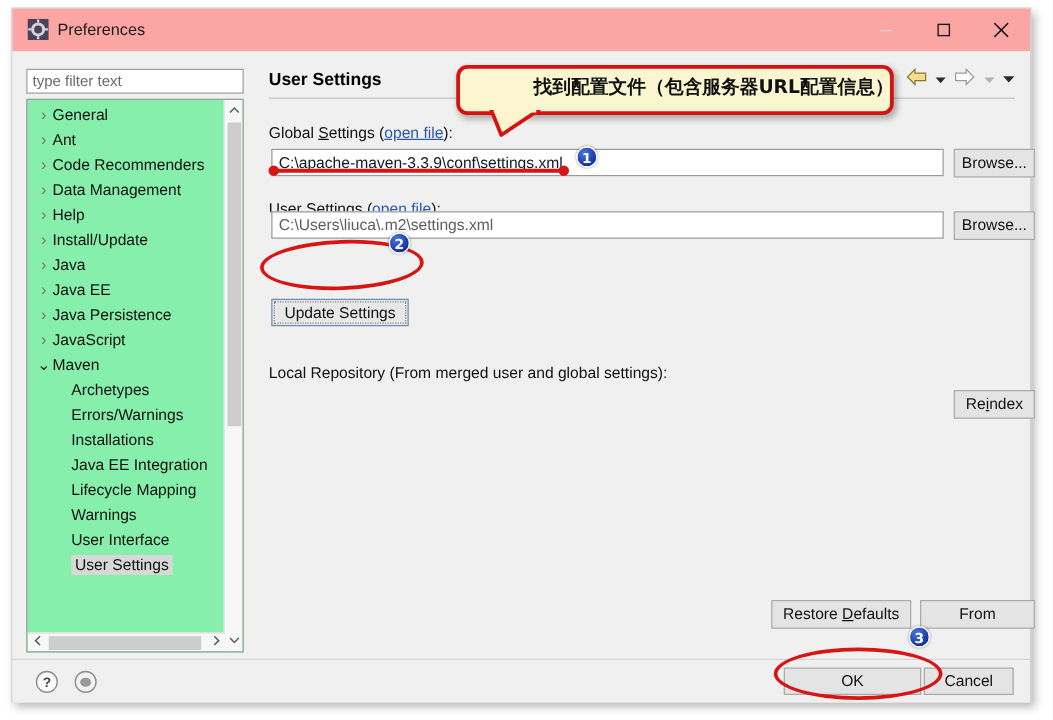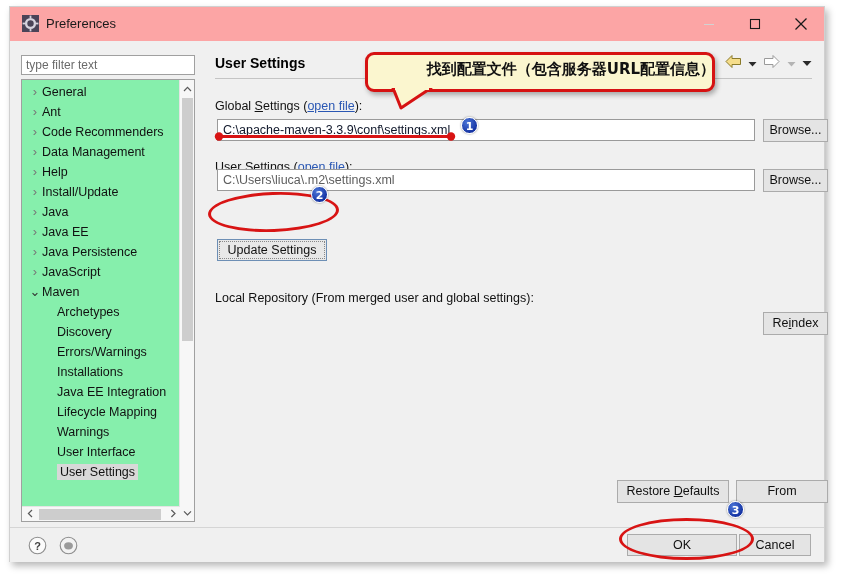--- a/index.html
+++ b/index.html
@@ -272,21 +272,20 @@
           <div class="tree-row"><span class="twisty" style="font-size: 13px;">›</span><span class="lbl">Code Recommenders</span></div>
           <div class="tree-row"><span class="twisty" style="font-size: 13px;">›</span><span class="lbl">Data Management</span></div>
           <div class="tree-row"><span class="twisty" style="font-size: 13px;">›</span><span class="lbl">Help</span></div>
           <div class="tree-row"><span class="twisty" style="font-size: 13px;">›</span><span class="lbl">Install/Update</span></div>
           <div class="tree-row"><span class="twisty" style="font-size: 13px;">›</span><span class="lbl">Java</span></div>
           <div class="tree-row"><span class="twisty" style="font-size: 13px;">›</span><span class="lbl">Java EE</span></div>
           <div class="tree-row"><span class="twisty" style="font-size: 13px;">›</span><span class="lbl">Java Persistence</span></div>
           <div class="tree-row"><span class="twisty" style="font-size: 13px;">›</span><span class="lbl">JavaScript</span></div>
           <div class="tree-row"><span class="twisty" style="color: rgb(51, 51, 51); font-size: 13px;">⌄</span><span class="lbl">Maven</span></div>
           <div class="tree-row child"><span class="lbl">Archetypes</span></div>
-          <div class="tree-row child"><span class="lbl">Discovery</span></div>
           <div class="tree-row child"><span class="lbl">Errors/Warnings</span></div>
           <div class="tree-row child"><span class="lbl">Installations</span></div>
           <div class="tree-row child"><span class="lbl">Java EE Integration</span></div>
           <div class="tree-row child"><span class="lbl">Lifecycle Mapping</span></div>
           <div class="tree-row child"><span class="lbl">Warnings</span></div>
           <div class="tree-row child"><span class="lbl">User Interface</span></div>
           <div class="tree-row child selected"><span class="lbl">User Settings</span></div>
         </div>
 
       <div id="tree-vsb">

